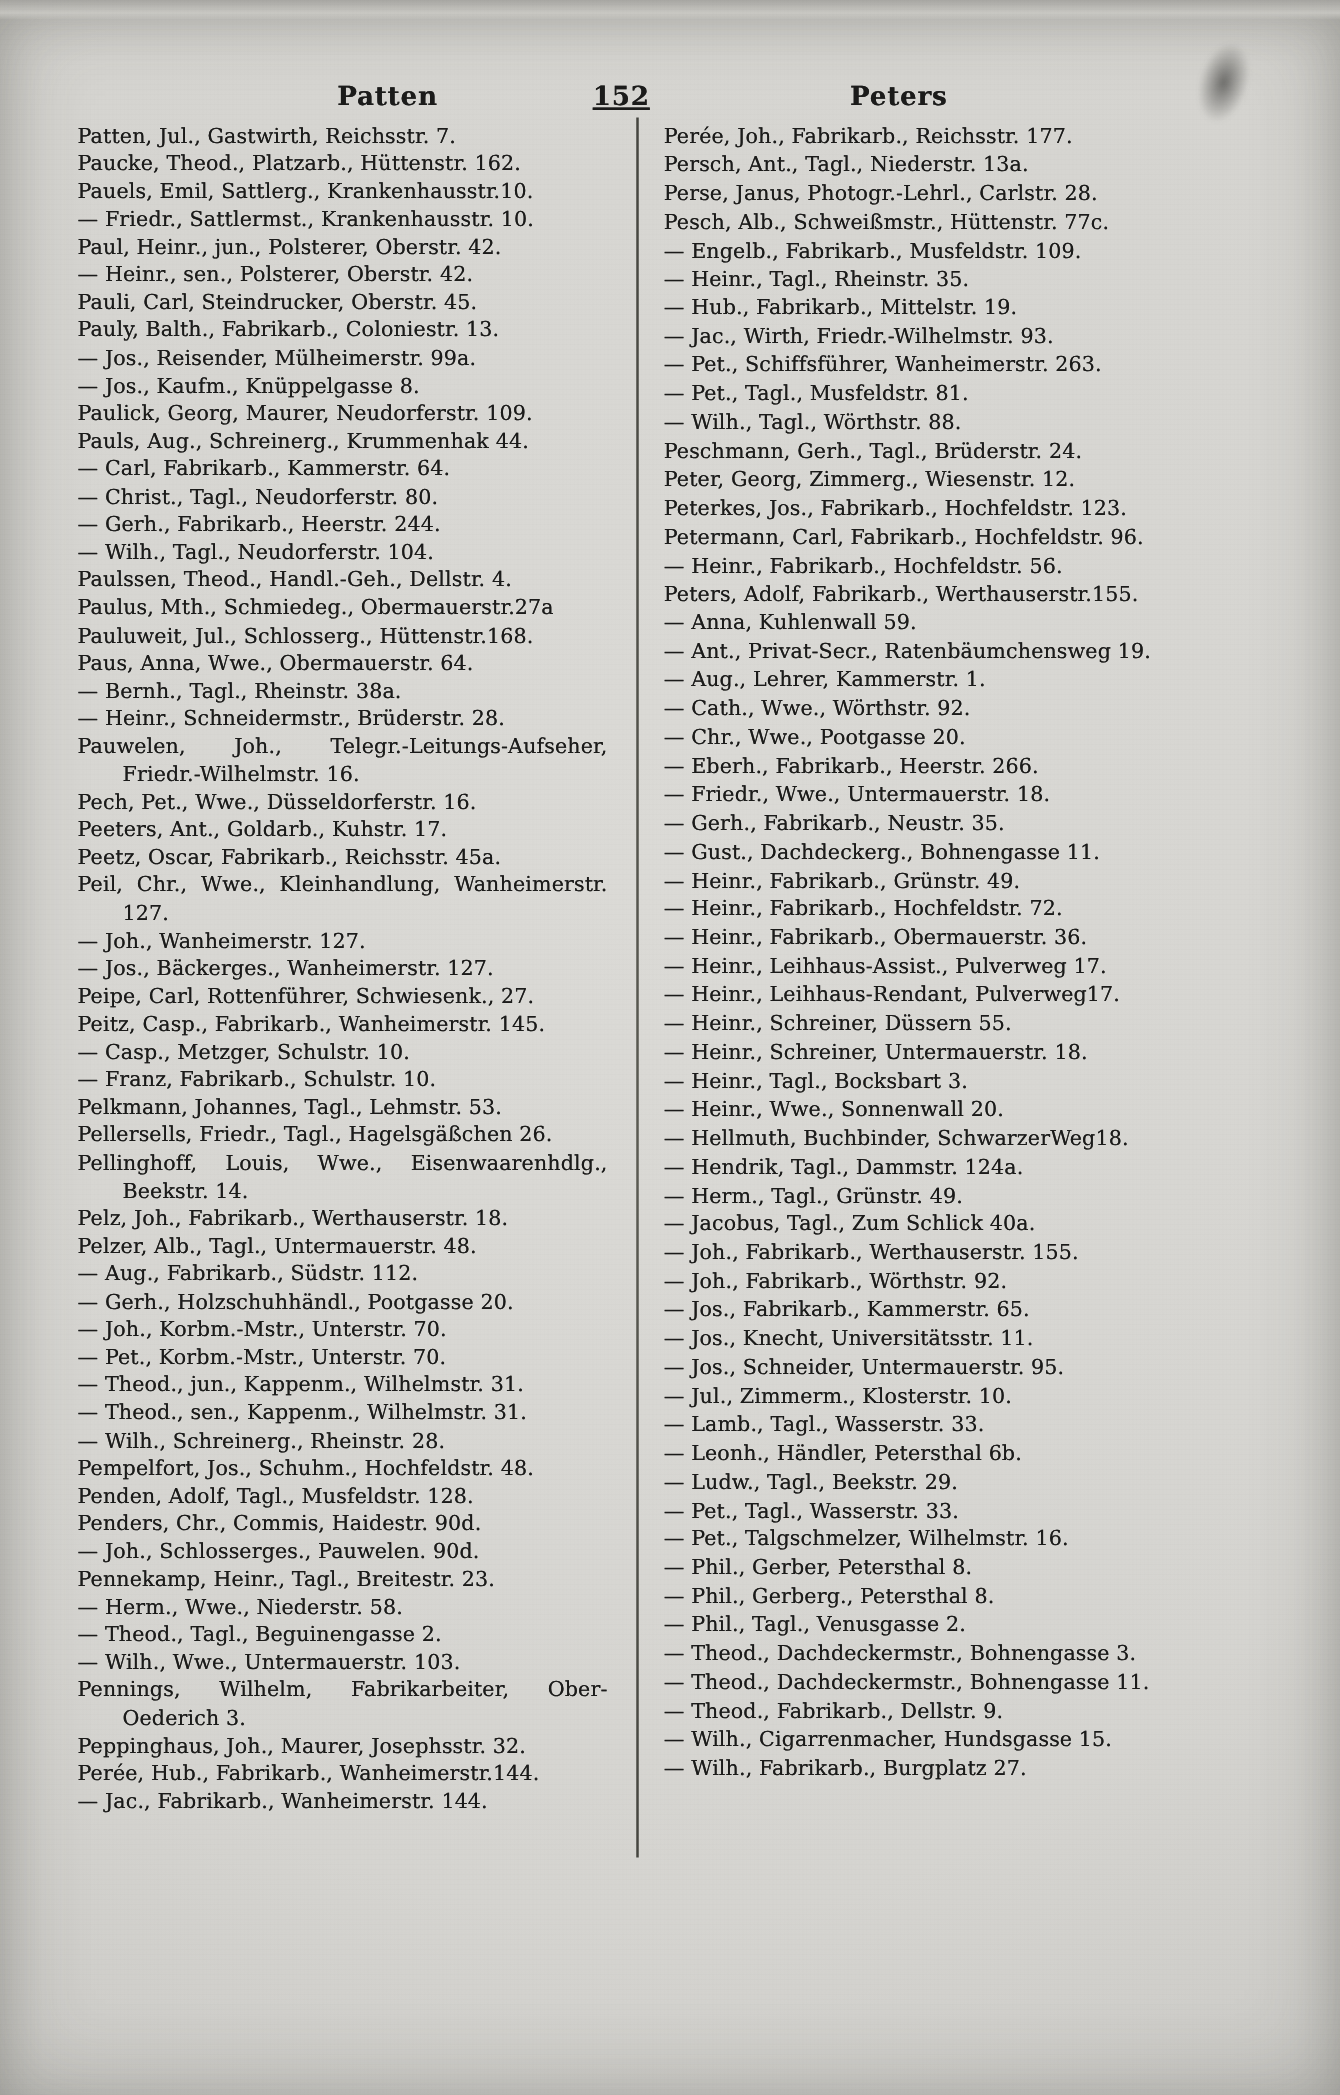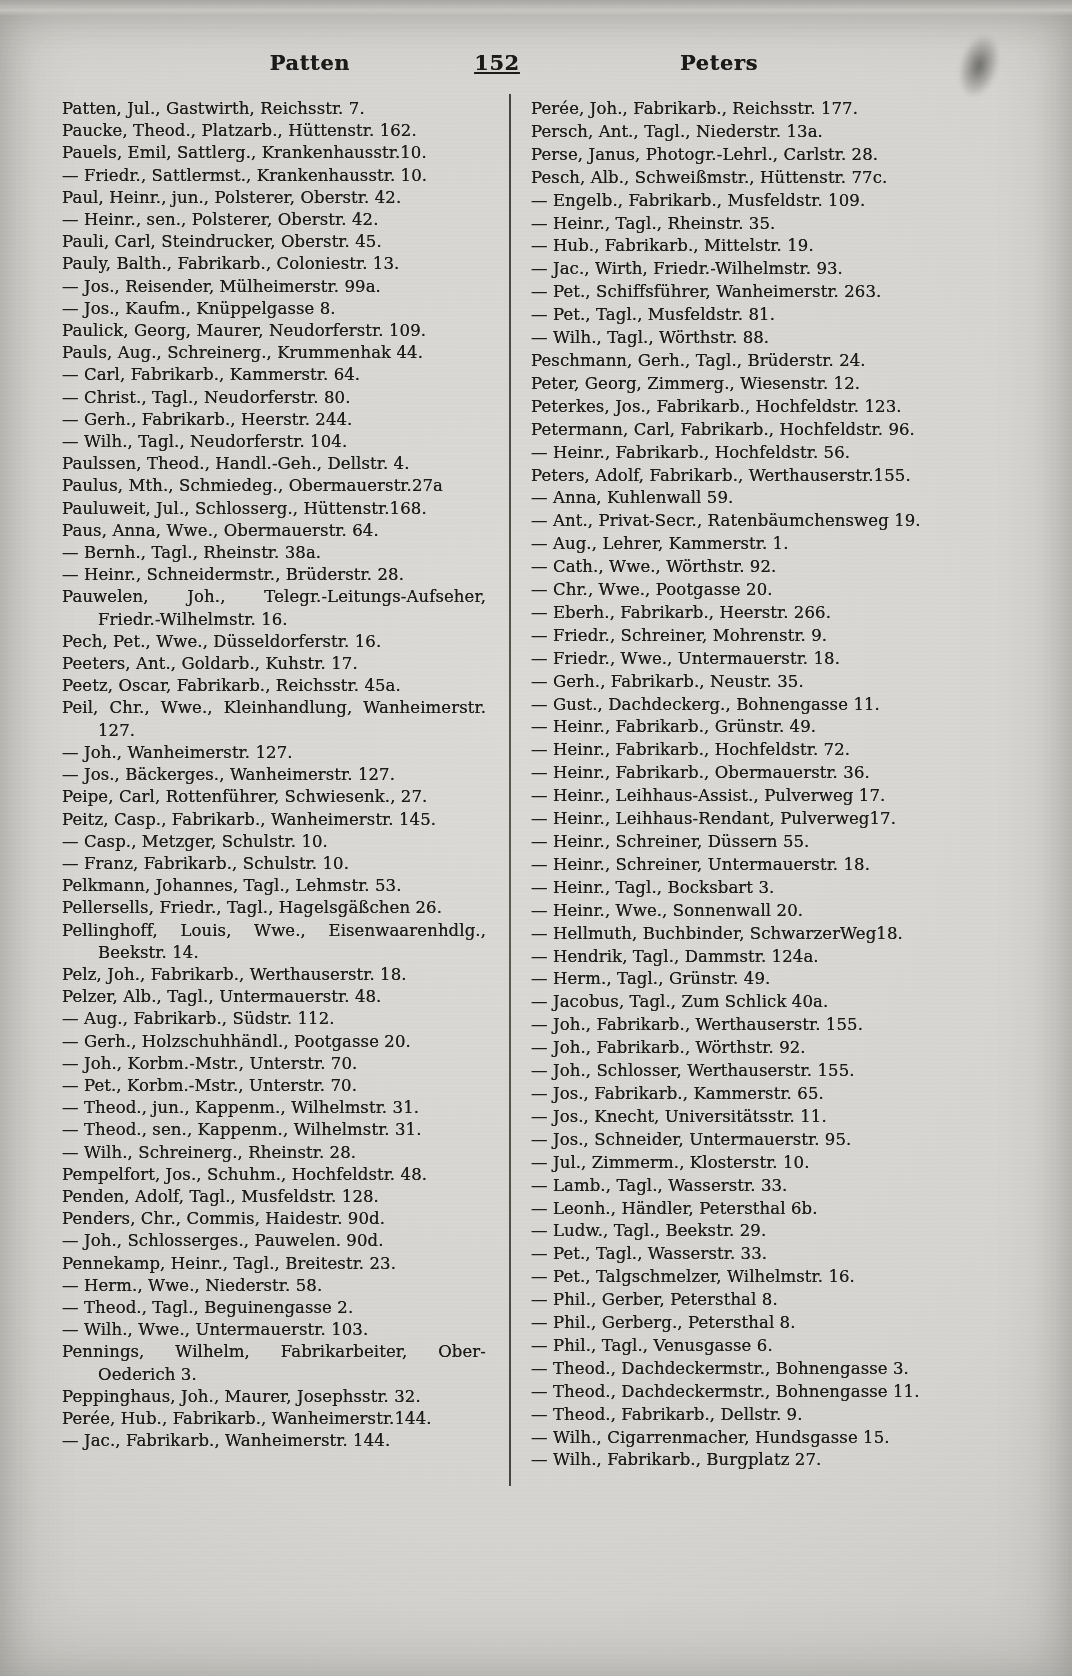--- a/index.html
+++ b/index.html
@@ -26,21 +26,21 @@
     background:
       repeating-linear-gradient(0deg, rgba(0,0,0,.016) 0 1px, rgba(255,255,255,.014) 1px 2px, rgba(0,0,0,0) 2px 4px),
       repeating-linear-gradient(90deg, rgba(0,0,0,.013) 0 1px, rgba(0,0,0,0) 1px 3px);
   }
   .smudge {
     position: absolute; top: 34px; right: 74px; width: 38px; height: 64px;
     background: radial-gradient(ellipse at 50% 50%, rgba(38,38,36,.6), rgba(38,38,36,0) 72%);
     filter: blur(2px); transform: rotate(16deg); pointer-events: none;
   }
   .header span {
-    position: absolute; top: 50px; transform: translateX(-50%);
+    position: absolute; top: 64px; transform: translateX(-50%);
     font-weight: bold; font-size: 21px; letter-spacing: .6px;
     text-shadow: 0 0 .4px rgba(0,0,0,.7);
   }
   .hw-left  { left: 310px; }
   .pagenum  { left: 497px; font-weight: normal; font-size: 19px; letter-spacing: 1px; text-shadow: none; text-decoration: underline; }
   .hw-right { left: 719px; }
   .divider {
     position: absolute; left: 509px; top: 94px; width: 2px; height: 1392px;
     background: linear-gradient(#45453f, #5a5a52 60%, #45453f);
   }
@@ -146,51 +146,49 @@
       <div class="entry">Peterkes, Jos., Fabrikarb., Hochfeldstr. 123.</div>
       <div class="entry">Petermann, Carl, Fabrikarb., Hochfeldstr. 96.</div>
       <div class="entry">— Heinr., Fabrikarb., Hochfeldstr. 56.</div>
       <div class="entry">Peters, Adolf, Fabrikarb., Werthauserstr.155.</div>
       <div class="entry">— Anna, Kuhlenwall 59.</div>
       <div class="entry">— Ant., Privat-Secr., Ratenbäumchensweg 19.</div>
       <div class="entry">— Aug., Lehrer, Kammerstr. 1.</div>
       <div class="entry">— Cath., Wwe., Wörthstr. 92.</div>
       <div class="entry">— Chr., Wwe., Pootgasse 20.</div>
       <div class="entry">— Eberh., Fabrikarb., Heerstr. 266.</div>
-      <div class="entry">— Friedr., Schreiner, Mohrenstr. 9.</div>
       <div class="entry">— Friedr., Wwe., Untermauerstr. 18.</div>
       <div class="entry">— Gerh., Fabrikarb., Neustr. 35.</div>
       <div class="entry">— Gust., Dachdeckerg., Bohnengasse 11.</div>
       <div class="entry">— Heinr., Fabrikarb., Grünstr. 49.</div>
       <div class="entry">— Heinr., Fabrikarb., Hochfeldstr. 72.</div>
       <div class="entry">— Heinr., Fabrikarb., Obermauerstr. 36.</div>
       <div class="entry">— Heinr., Leihhaus-Assist., Pulverweg 17.</div>
       <div class="entry">— Heinr., Leihhaus-Rendant, Pulverweg17.</div>
       <div class="entry">— Heinr., Schreiner, Düssern 55.</div>
       <div class="entry">— Heinr., Schreiner, Untermauerstr. 18.</div>
       <div class="entry">— Heinr., Tagl., Bocksbart 3.</div>
       <div class="entry">— Heinr., Wwe., Sonnenwall 20.</div>
       <div class="entry">— Hellmuth, Buchbinder, SchwarzerWeg18.</div>
       <div class="entry">— Hendrik, Tagl., Dammstr. 124a.</div>
       <div class="entry">— Herm., Tagl., Grünstr. 49.</div>
       <div class="entry">— Jacobus, Tagl., Zum Schlick 40a.</div>
       <div class="entry">— Joh., Fabrikarb., Werthauserstr. 155.</div>
       <div class="entry">— Joh., Fabrikarb., Wörthstr. 92.</div>
-      <div class="entry">— Joh., Schlosser, Werthauserstr. 155.</div>
       <div class="entry">— Jos., Fabrikarb., Kammerstr. 65.</div>
       <div class="entry">— Jos., Knecht, Universitätsstr. 11.</div>
       <div class="entry">— Jos., Schneider, Untermauerstr. 95.</div>
       <div class="entry">— Jul., Zimmerm., Klosterstr. 10.</div>
       <div class="entry">— Lamb., Tagl., Wasserstr. 33.</div>
       <div class="entry">— Leonh., Händler, Petersthal 6b.</div>
       <div class="entry">— Ludw., Tagl., Beekstr. 29.</div>
       <div class="entry">— Pet., Tagl., Wasserstr. 33.</div>
       <div class="entry">— Pet., Talgschmelzer, Wilhelmstr. 16.</div>
       <div class="entry">— Phil., Gerber, Petersthal 8.</div>
       <div class="entry">— Phil., Gerberg., Petersthal 8.</div>
-      <div class="entry">— Phil., Tagl., Venusgasse 6.</div>
+      <div class="entry">— Phil., Tagl., Venusgasse 2.</div>
       <div class="entry">— Theod., Dachdeckermstr., Bohnengasse 3.</div>
       <div class="entry">— Theod., Dachdeckermstr., Bohnengasse 11.</div>
       <div class="entry">— Theod., Fabrikarb., Dellstr. 9.</div>
       <div class="entry">— Wilh., Cigarrenmacher, Hundsgasse 15.</div>
       <div class="entry">— Wilh., Fabrikarb., Burgplatz 27.</div>
     </div>
 </div>
 
 </body></html>

